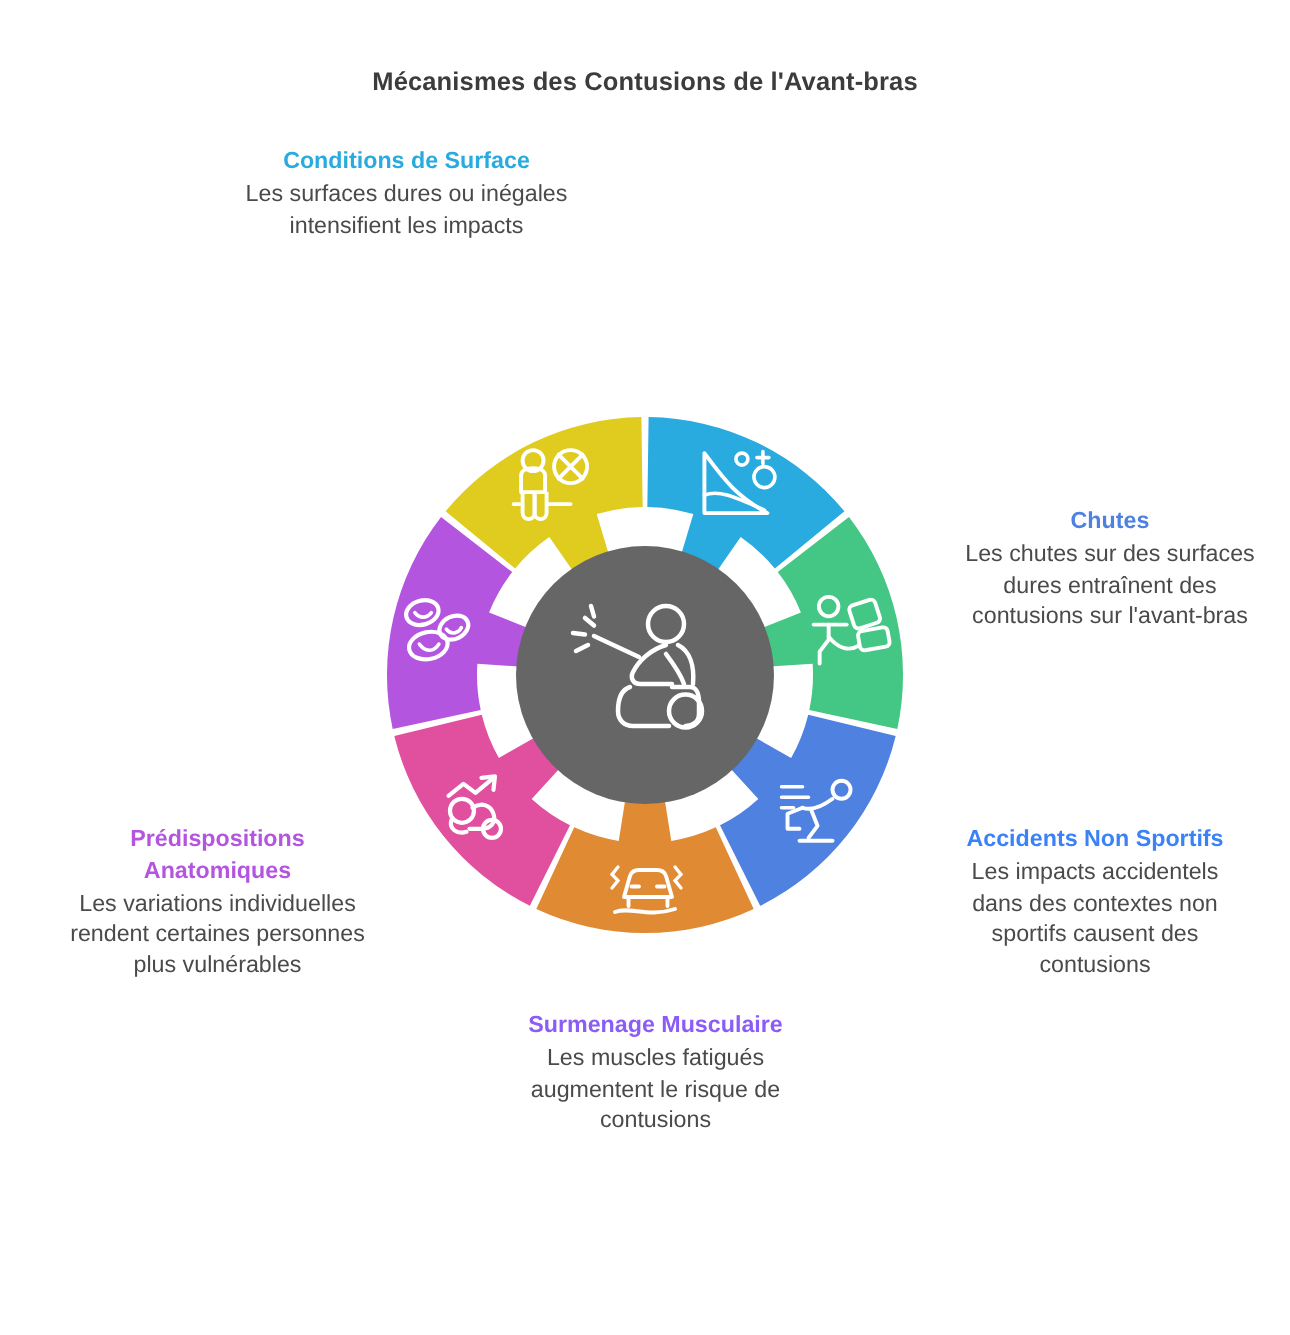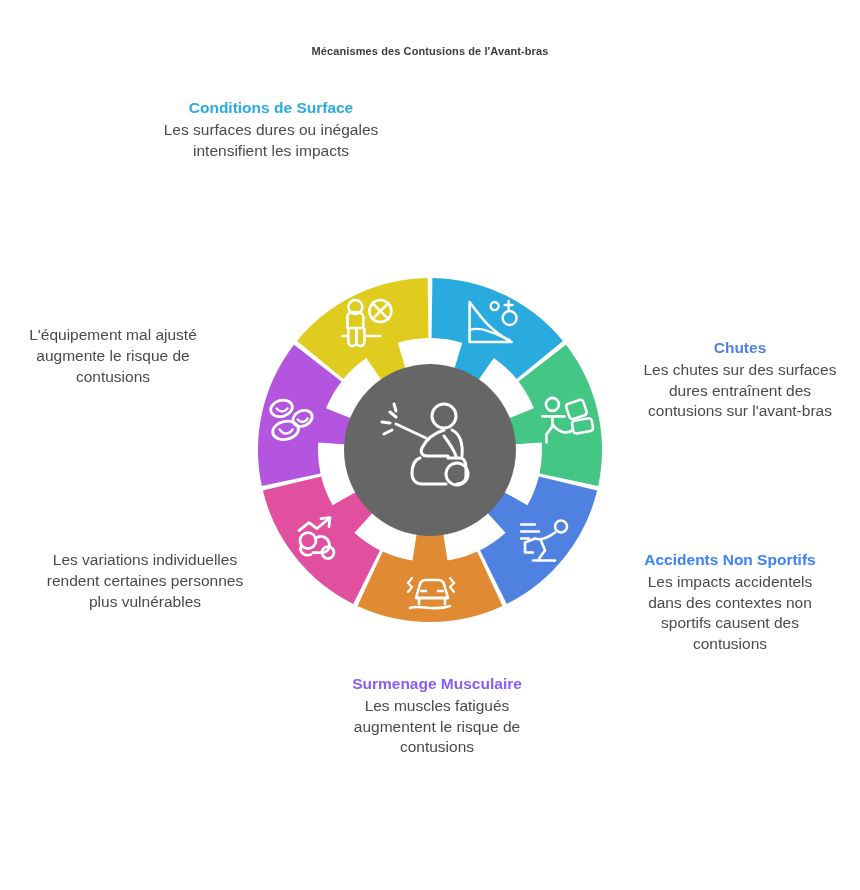--- a/index.html
+++ b/index.html
@@ -15,21 +15,21 @@
     color: #4a4a4a;
     overflow: hidden;
     position: relative;
   }
   #page-title {
     position: absolute;
     top: 45px;
     left: 0;
     width: 860px;
     text-align: center;
-    font-size: 11px;
+    font-size: 17px;
     font-weight: bold;
     color: #3c3c3c;
     letter-spacing: 0.1px;
   }
   #wheel-wrap {
     position: absolute;
     left: 0;
     top: 0;
     width: 860px;
     height: 640px;
@@ -195,19 +195,19 @@
   </div>
   <div class="callout" id="callout-3">
     <span class="c-title" style="color: #3b82f6;">Accidents Non Sportifs</span>
     <span class="c-desc">Les impacts accidentels dans des contextes non sportifs causent des contusions</span>
   </div>
   <div class="callout" id="callout-4">
     <span class="c-title" style="color: #8b5cf6;">Surmenage Musculaire</span>
     <span class="c-desc">Les muscles fatigués augmentent le risque de contusions</span>
   </div>
   <div class="callout" id="callout-5">
+    <span class="c-title" style="color: rgb(180, 85, 224);">Prédispositions Anatomiques</span>
     <span class="c-desc">Les variations individuelles rendent certaines personnes plus vulnérables</span>
   </div>
   <div class="callout" id="callout-6">
-    <span class="c-desc">L'équipement mal ajusté augmente le risque de contusions</span>
   </div>
 
 </div>
 
 </body></html>

